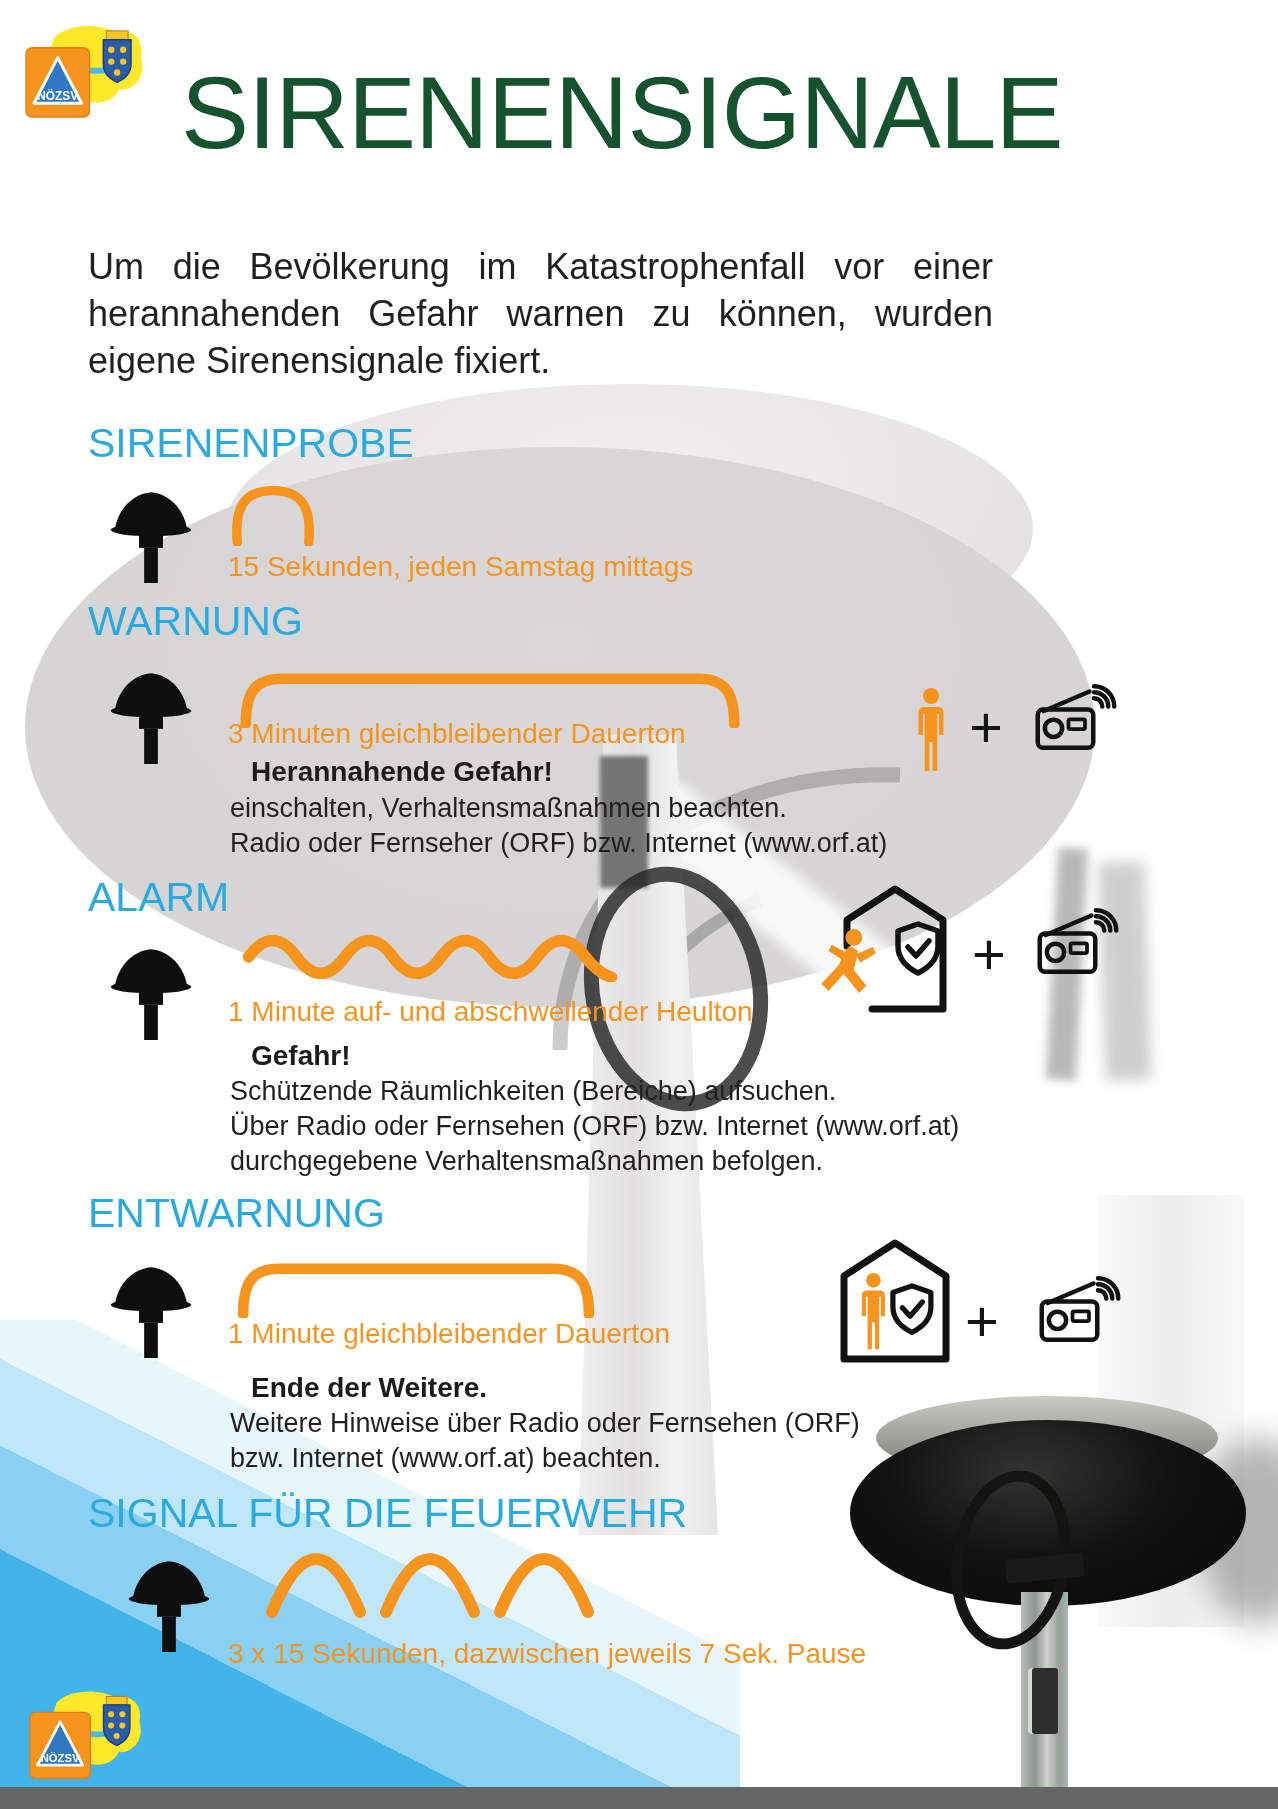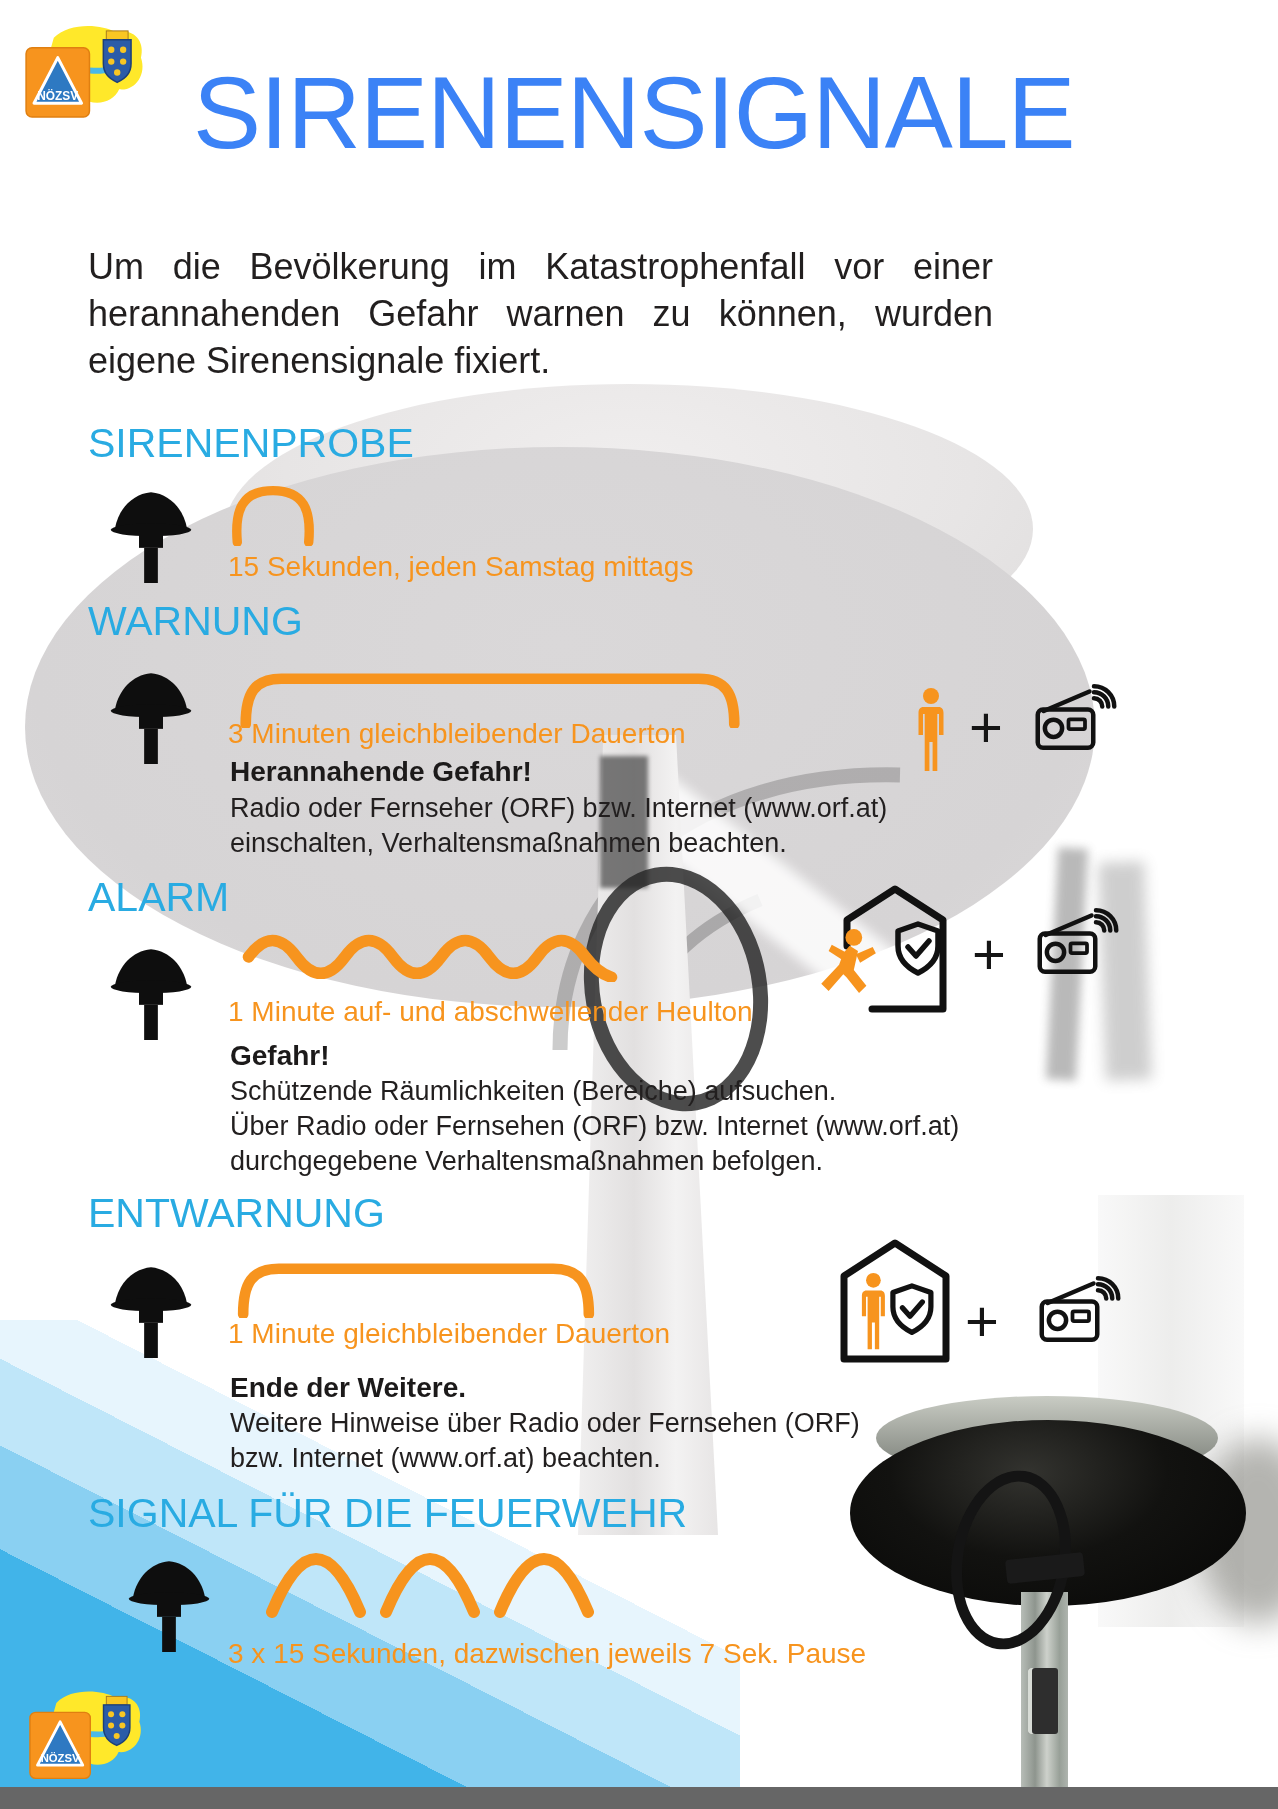--- a/index.html
+++ b/index.html
@@ -38,25 +38,25 @@
     background:linear-gradient(90deg,#b7bdb7,#8e958e 30%,#cdd1cb 55%,#98a098 82%,#aeb4ae);}
   .bt-loop{left:952px;top:1470px;width:96px;height:158px;border:11px solid #141414;border-radius:50%;transform:rotate(9deg);}
   .bt-clamp{left:1006px;top:1556px;width:78px;height:24px;background:#1a1a1a;border-radius:4px;transform:rotate(-6deg);}
   .bt-bracket{left:1028px;top:1668px;width:30px;height:66px;background:#2e2e2e;border-radius:3px;
     box-shadow:inset 4px 0 0 #d8dcd6;}
   
   .stripes{left:0;top:1320px;width:740px;height:489px;
     background:linear-gradient(27deg,#41b4e9 0 30%,#8ad0f2 30% 42%,#bfe6f9 42% 52%,#e7f5fd 52% 61%,rgba(255,255,255,0) 61%);}
   
   .z{z-index:5;}
-  .title{left:193px;top:55px;font-size:102px;letter-spacing:-1px;color:#3b82f6;white-space:nowrap;}
+  .title{left:181px;top:55px;font-size:102px;letter-spacing:-1px;color:#14532d;white-space:nowrap;}
   .intro{left:88px;top:243px;width:905px;font-size:36px;line-height:47px;text-align:justify;color:#221f1f;}
   .h2{font-size:41px;color:#29abe2;white-space:nowrap;letter-spacing:0;}
   .sig-label{font-size:28px;color:#f7941e;white-space:nowrap;text-align:right;}
-  .lead{font-size:28px;font-weight:bold;color:#1c1a1a;white-space:nowrap;}
+  .lead{font-size:28px;font-weight:bold;color:#1c1a1a;white-space:nowrap;margin-left:21px;}
   .body-line{font-size:27px;line-height:35px;color:#221f1f;white-space:nowrap;}
   .plus{font-size:58px;font-weight:400;color:#151515;line-height:1;}
   .website{left:402px;top:1714px;font-size:78px;font-weight:bold;letter-spacing:-2px;color:#29abe2;white-space:nowrap;}
 </style>
 </head>
 <body>
 
 <svg width="0" height="0" style="position:absolute">
   <defs>
     <g id="siren-picto" fill="#0e0e0e">
@@ -153,22 +153,22 @@
     <div class="abs z h2" style="left:88px;top:598px">WARNUNG</div>
     <svg class="abs z" style="left:108px;top:668px" width="86" height="96" viewBox="0 0 100 112">
         <use href="#siren-picto"></use>
       </svg>
     <svg class="abs z" style="left:230px;top:672px" width="520" height="56" viewBox="0 0 520 58">
       <path d="M7,54 C7,22 16,7 44,7 L476,7 C504,7 513,22 513,54" fill="none" stroke="#f7941e" stroke-width="11" stroke-linecap="round"></path>
     </svg>
     <div class="abs z sig-label" style="left:228px;top:718px">3 Minuten gleichbleibender Dauerton</div>
     <div class="abs z lead" style="left:230px;top:756px">Herannahende Gefahr!</div>
     <div class="abs z" style="left:230px;top:791px">
+      <div class="body-line">einschalten, Verhaltensmaßnahmen beachten.</div>
       <div class="body-line">Radio oder Fernseher (ORF) bzw. Internet (www.orf.at)</div>
-      <div class="body-line">einschalten, Verhaltensmaßnahmen beachten.</div>
     </div>
     <svg class="abs z" style="left:911px;top:687px" width="40" height="86" viewBox="0 0 40 86">
         <use href="#person-picto"></use>
       </svg>
     <div class="abs z plus" style="left:969px;top:698px">+</div>
     <svg class="abs z" style="left:1034px;top:682px" width="84" height="70" viewBox="0 0 112 92">
         <use href="#radio-picto"></use>
       </svg>
   </div>
 

